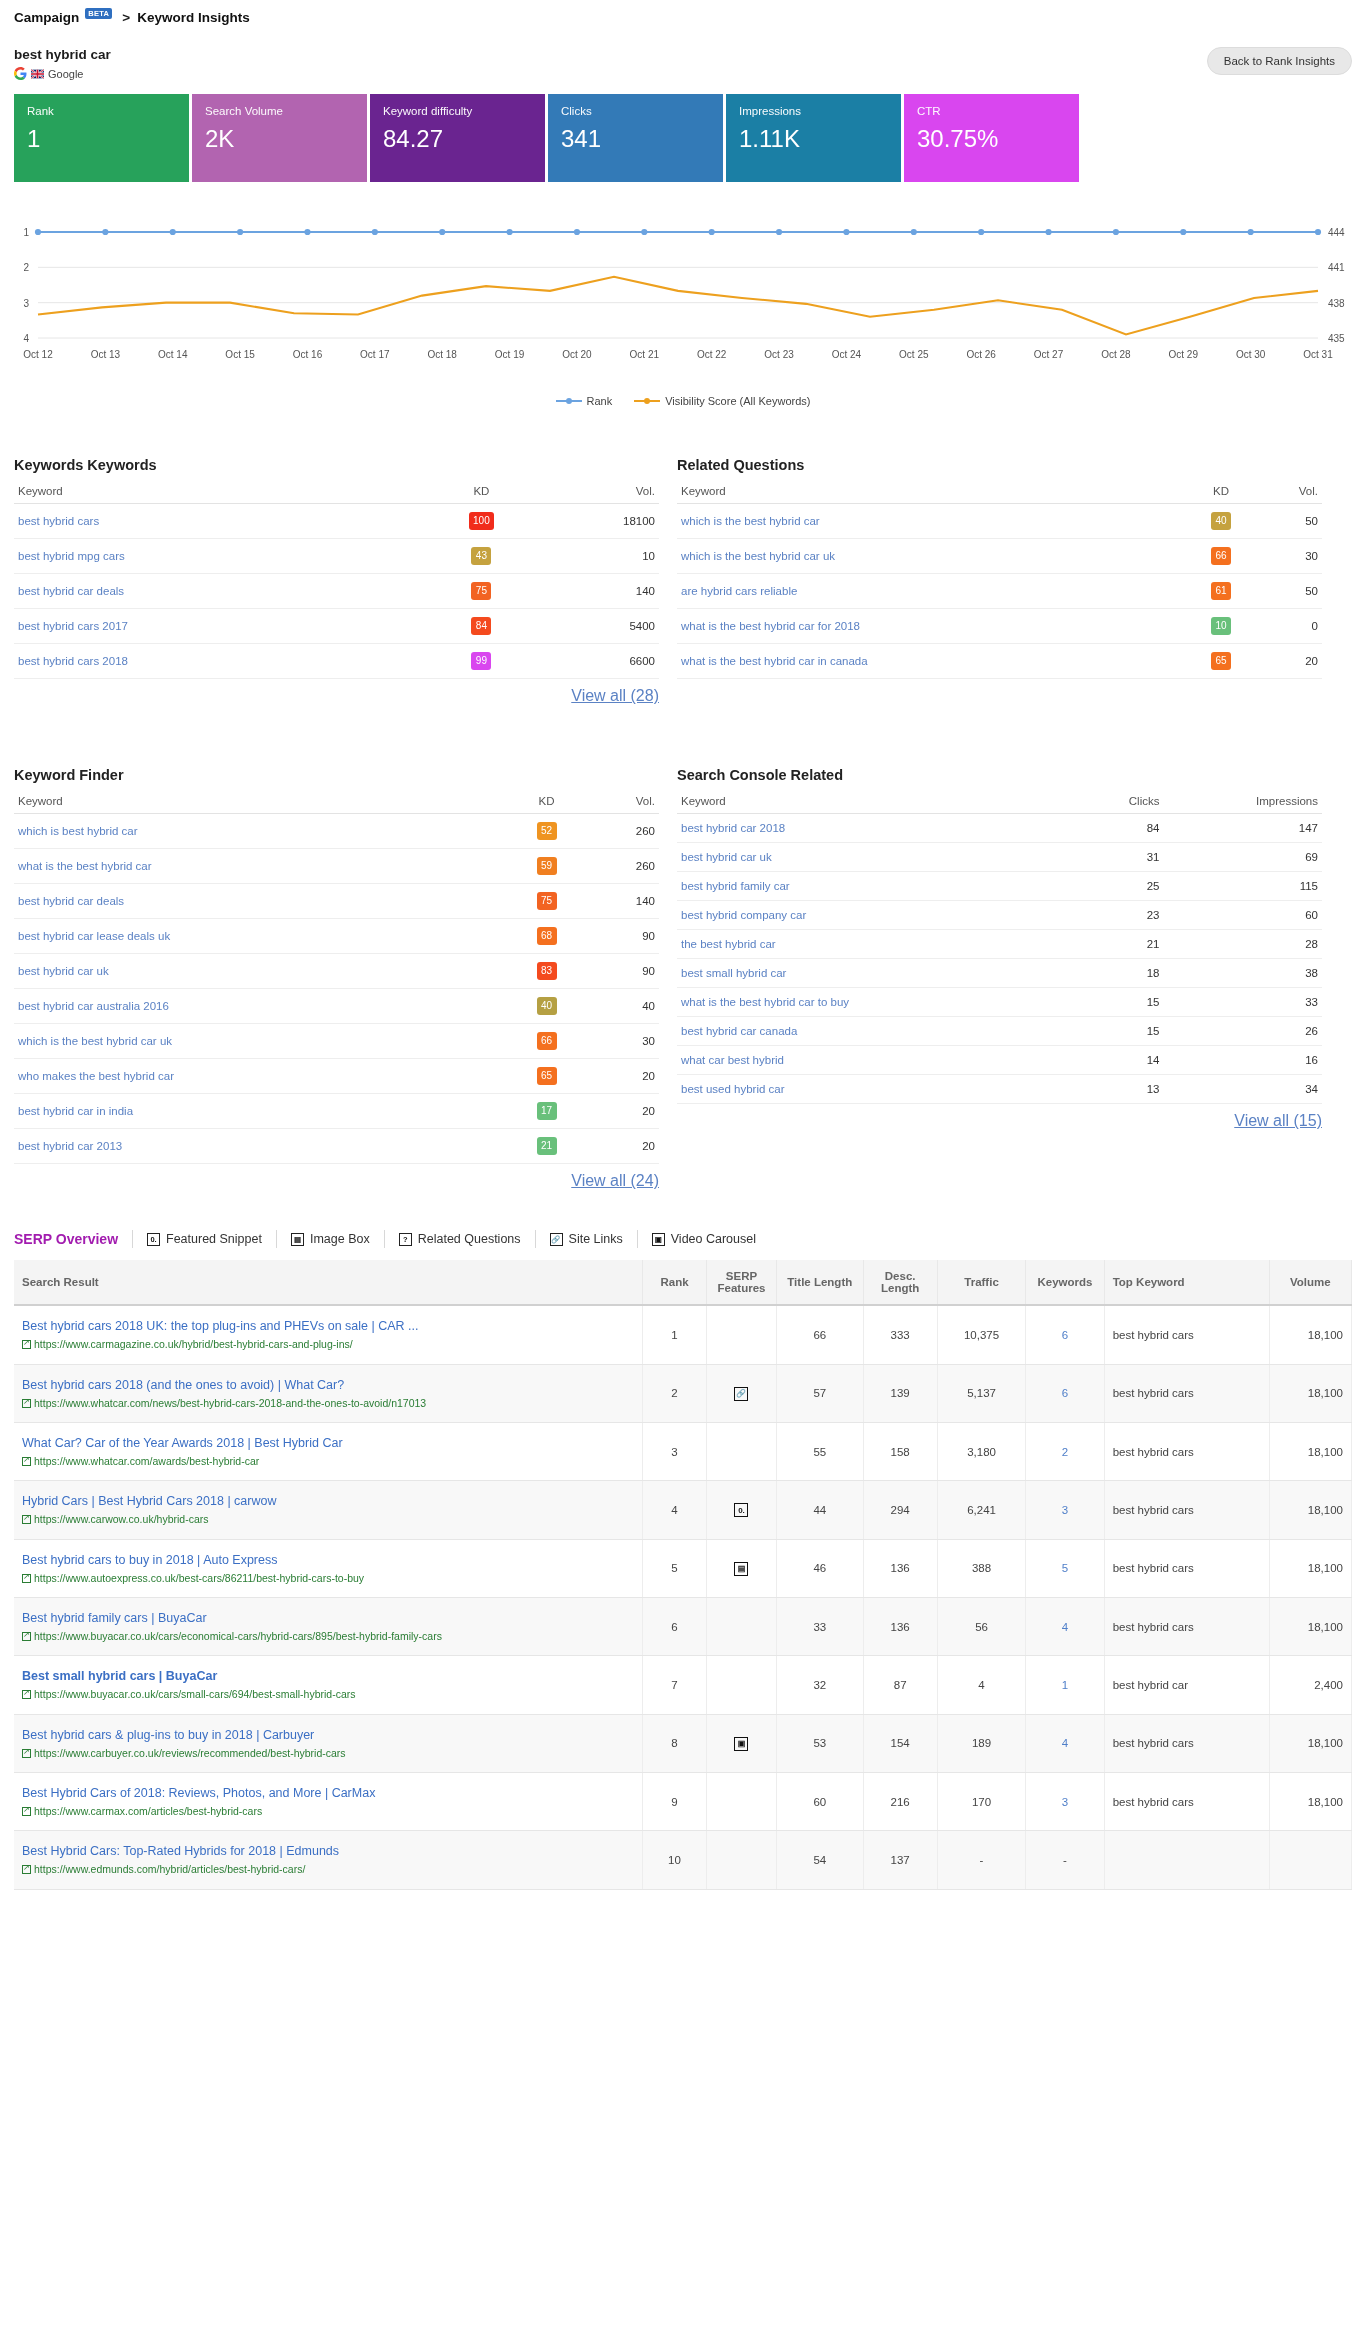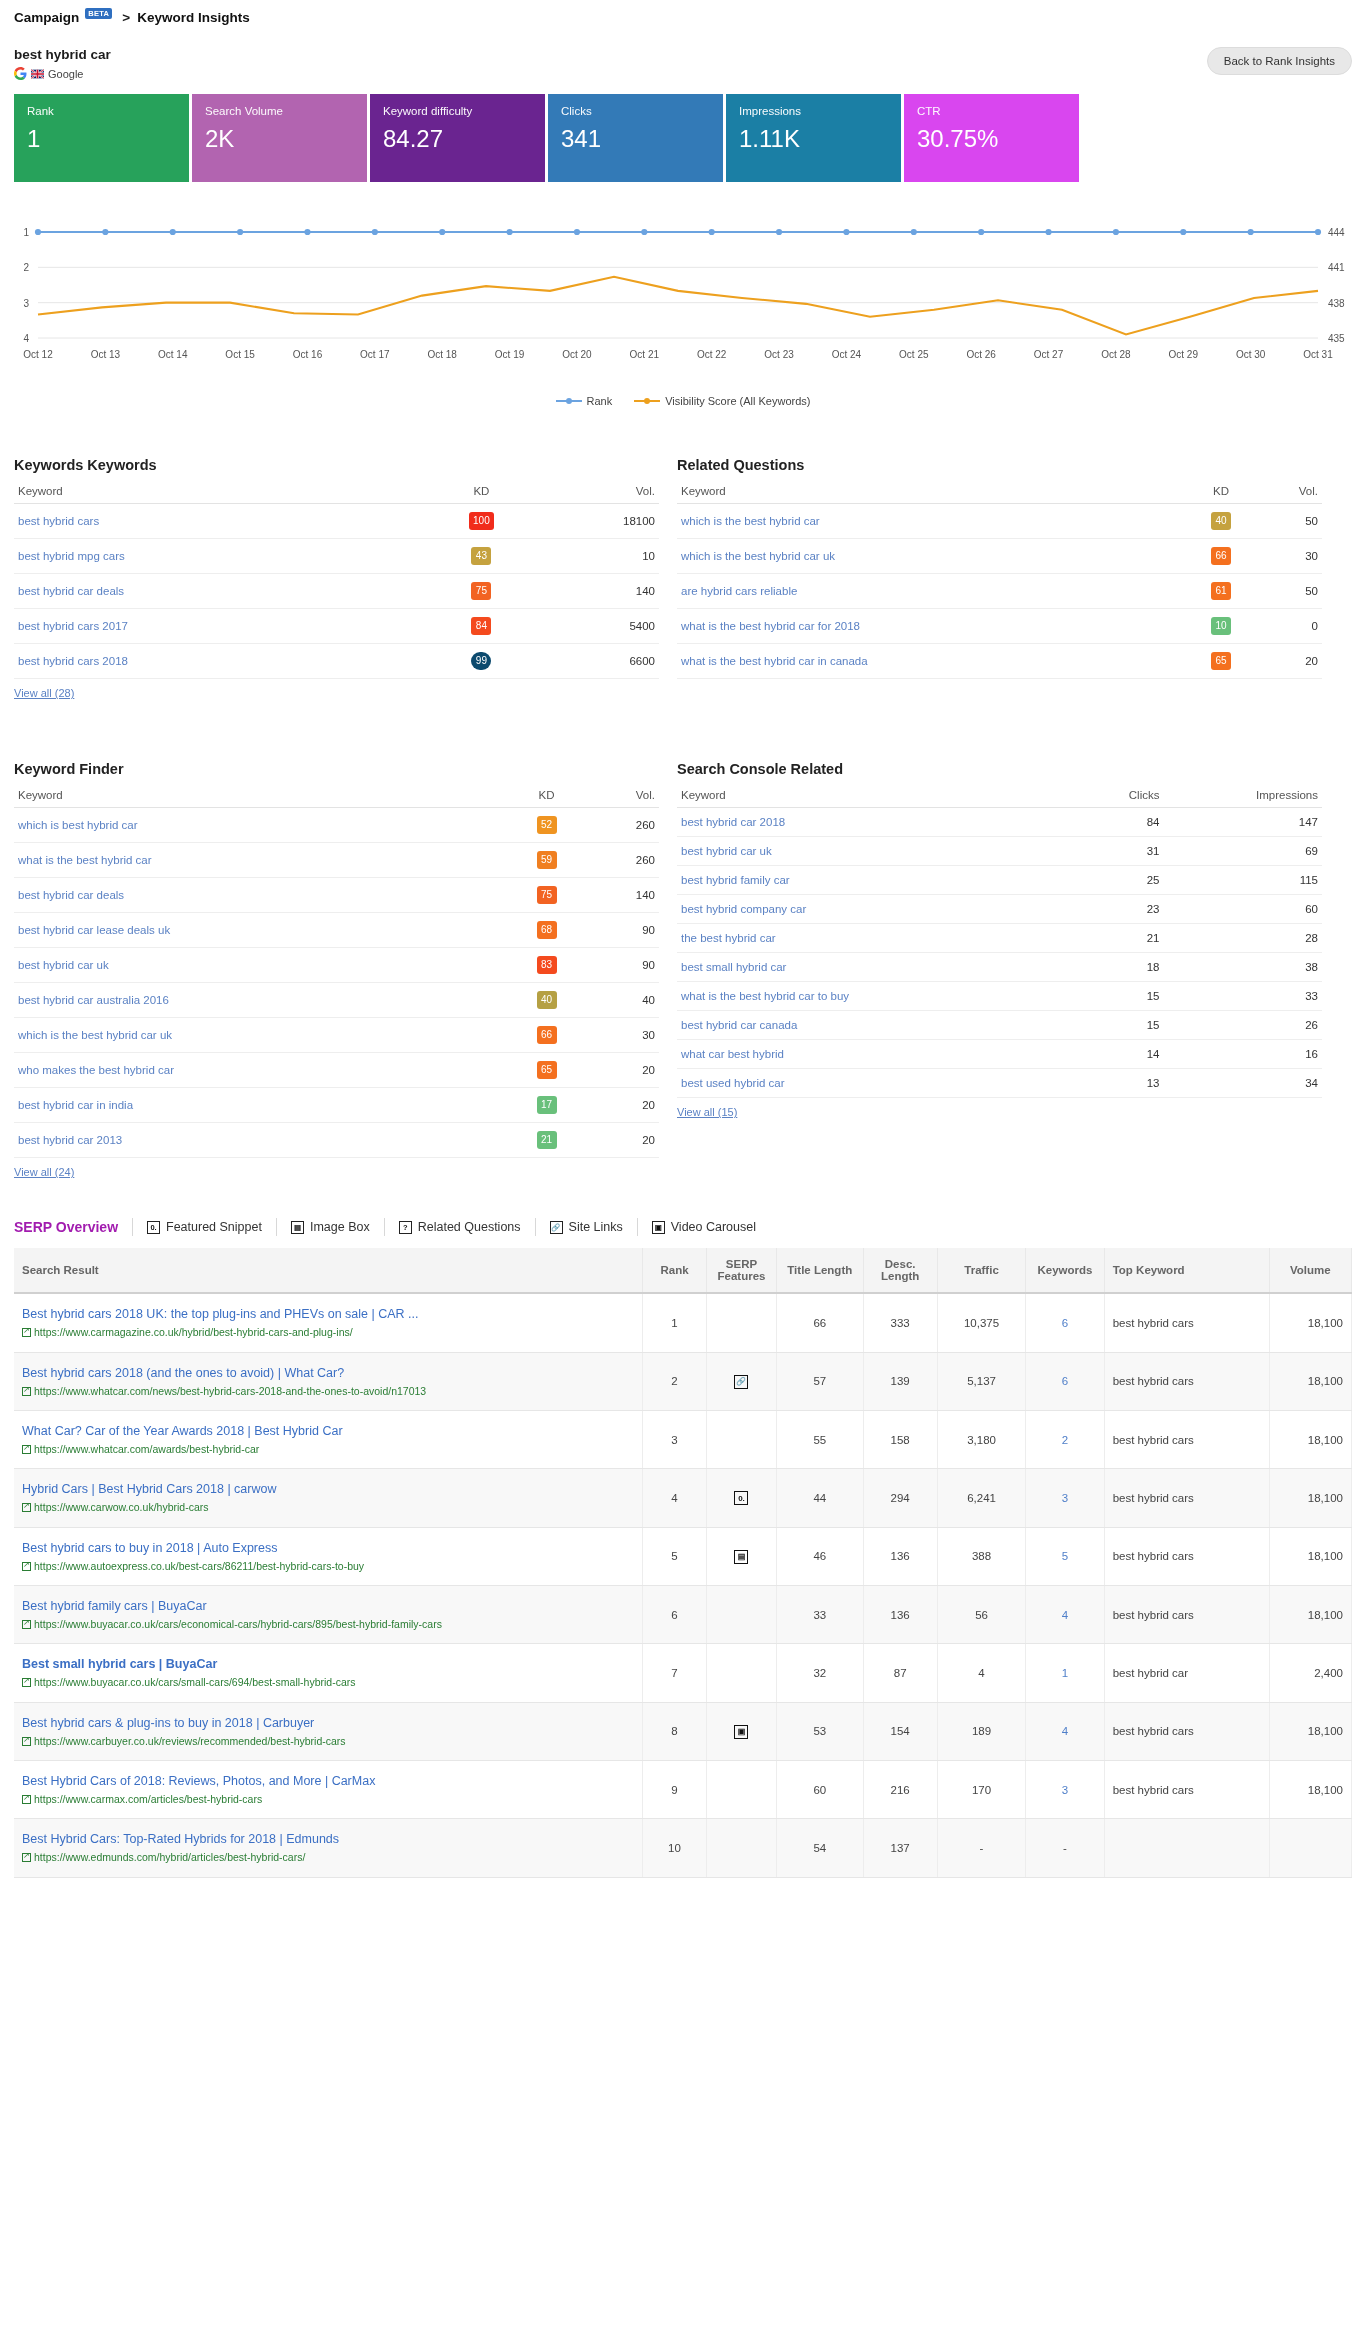--- a/index.html
+++ b/index.html
@@ -63,21 +63,21 @@
   table.kt { width:100%; border-collapse:collapse; font-size:11.5px; }
   table.kt th { font-weight:normal; color:#555; font-size:11.5px; padding:6px 4px; border-bottom:1px solid #e3e3e3; text-align:left; }
   table.kt th.num, table.kt td.num { text-align:right; }
   table.kt th.kd, table.kt td.kd { text-align:center; width:58px; }
   table.kt td { padding:8px 4px; border-bottom:1px solid #eeeeee; color:#333; }
   table.kt td.kwcell a { color:#5b82c4; text-decoration:none; font-size:11.5px; }
   .kd-badge {
     display:inline-block; min-width:20px; padding:3px 4px; border-radius:3px;
     color:#fff; font-size:10px; text-align:center; line-height:1.2;
   }
-  .viewall { margin-top:8px; font-size:11px; }
+  .viewall { text-align:right; margin-top:8px; font-size:16px; }
   .viewall a { color:#5b82c4; text-decoration:underline; }
 
   
   .serp-head { display:flex; align-items:center; gap:0; padding:0 14px; margin-top:40px; font-size:12.5px; }
   .serp-head .so-title { font-weight:bold; font-size:14px; color:#a21caf; padding-right:14px; }
   .sf { display:flex; align-items:center; gap:6px; padding:0 14px; color:#333; border-left:1px solid #d8d8d8; height:18px;}
   .sf-ico {
     width:13px; height:13px; border:1.4px solid #222; display:inline-flex;
     align-items:center; justify-content:center; font-size:7.5px; font-weight:bold;
     line-height:1; color:#111;
@@ -268,21 +268,21 @@
               <td class="kd"><span class="kd-badge" style="background: rgb(242, 99, 34);">75</span></td>
               <td class="num">140</td>
             </tr>
             <tr>
               <td class="kwcell"><a href="#">best hybrid cars 2017</a></td>
               <td class="kd"><span class="kd-badge" style="background: rgb(244, 74, 30);">84</span></td>
               <td class="num">5400</td>
             </tr>
             <tr>
               <td class="kwcell"><a href="#">best hybrid cars 2018</a></td>
-              <td class="kd"><span class="kd-badge" style="background: #0c4a6e; border-radius: 9px;">99</span></td>
+              <td class="kd"><span class="kd-badge" style="background: #d946ef;">99</span></td>
               <td class="num">6600</td>
             </tr>
           </tbody>
       </table>
       <div class="viewall">
         <a href="#">View all (28)</a>
       </div>
     </div>
 
     <div class="col">

